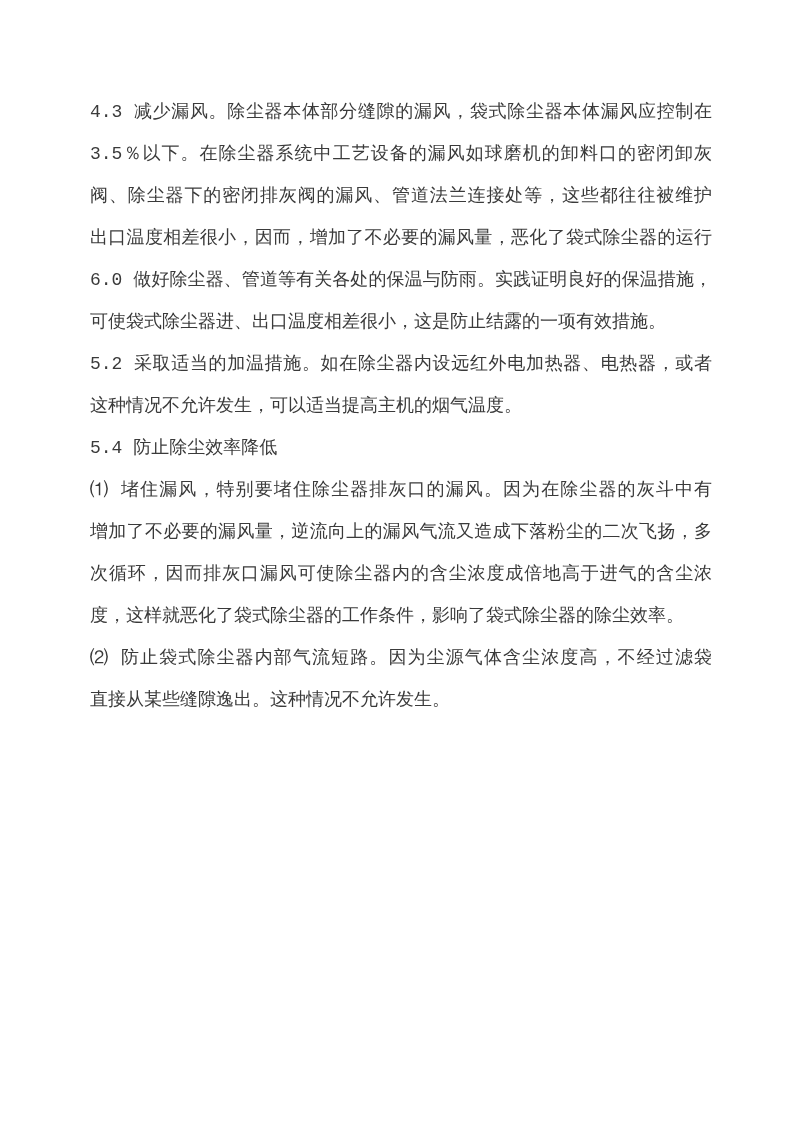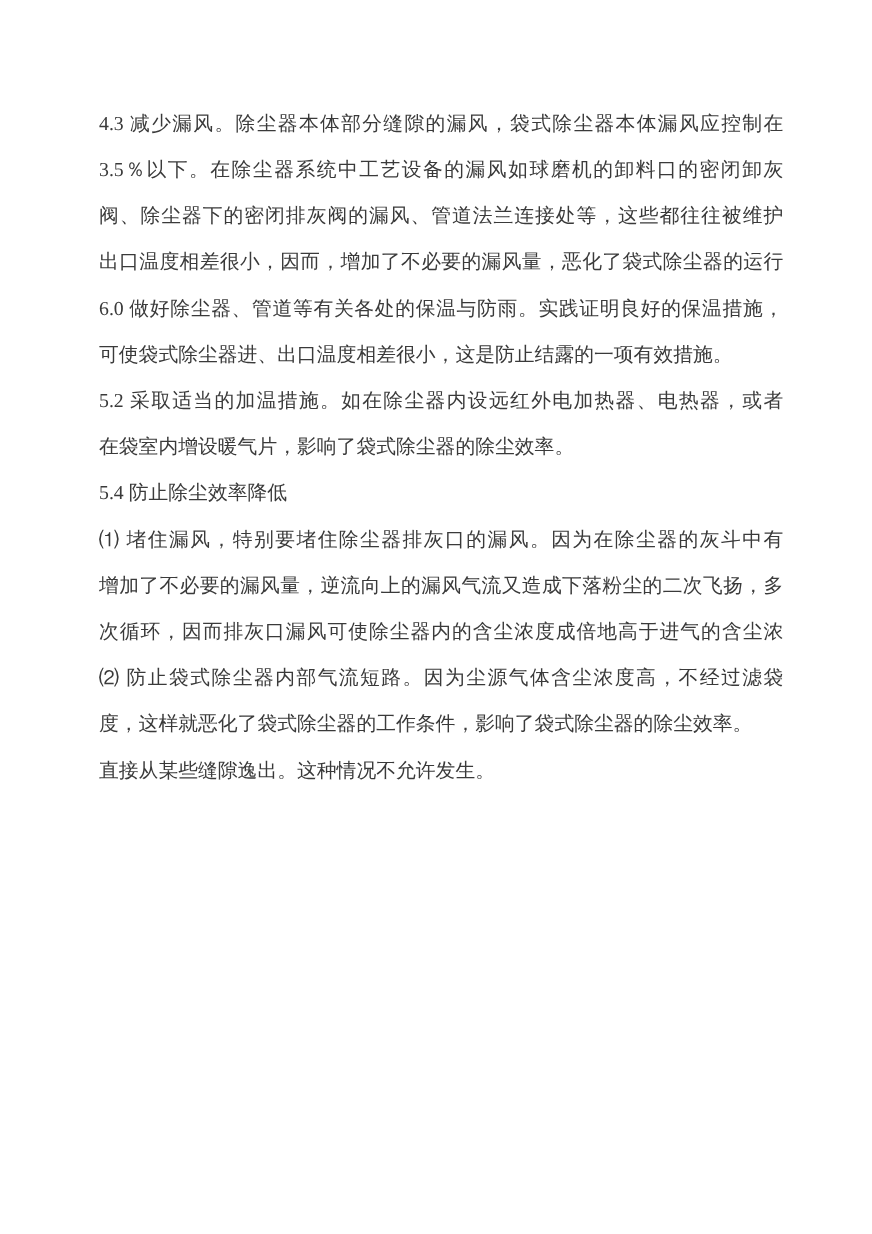--- a/index.html
+++ b/index.html
@@ -6,21 +6,21 @@
     margin: 0;
     padding: 0;
     background: #ffffff;
   }
   .page {
     position: relative;
     width: 793px;
     height: 1122px;
     background: #ffffff;
     overflow: hidden;
-    font-family: Liberation Serif, serif;
+    font-family: Liberation Mono, monospace;
   }
   .textblock {
     position: absolute;
     left: 90px;
     top: 91px;
     width: 622px;
     font-size: 18px;
     line-height: 42px;
     color: #3a3a3a;
   }
@@ -41,22 +41,22 @@
 
 <div class="page">
   <div class="textblock" style="color: rgb(58, 58, 58);">
       <div class="line j">4.3 减少漏风。除尘器本体部分缝隙的漏风，袋式除尘器本体漏风应控制在</div>
       <div class="line j">3.5％以下。在除尘器系统中工艺设备的漏风如球磨机的卸料口的密闭卸灰</div>
       <div class="line j">阀、除尘器下的密闭排灰阀的漏风、管道法兰连接处等，这些都往往被维护</div>
       <div class="line j">出口温度相差很小，因而，增加了不必要的漏风量，恶化了袋式除尘器的运行</div>
       <div class="line j">6.0 做好除尘器、管道等有关各处的保温与防雨。实践证明良好的保温措施，</div>
       <div class="line">可使袋式除尘器进、出口温度相差很小，这是防止结露的一项有效措施。</div>
       <div class="line j">5.2 采取适当的加温措施。如在除尘器内设远红外电加热器、电热器，或者</div>
-      <div class="line">在袋室内增设暖气片，影响了袋式除尘器的除尘效率。</div>
+      <div class="line">这种情况不允许发生，可以适当提高主机的烟气温度。</div>
       <div class="line">5.4 防止除尘效率降低</div>
       <div class="line j">⑴ 堵住漏风，特别要堵住除尘器排灰口的漏风。因为在除尘器的灰斗中有</div>
       <div class="line j">增加了不必要的漏风量，逆流向上的漏风气流又造成下落粉尘的二次飞扬，多</div>
       <div class="line j">次循环，因而排灰口漏风可使除尘器内的含尘浓度成倍地高于进气的含尘浓</div>
+      <div class="line">度，这样就恶化了袋式除尘器的工作条件，影响了袋式除尘器的除尘效率。</div>
       <div class="line j">⑵ 防止袋式除尘器内部气流短路。因为尘源气体含尘浓度高，不经过滤袋</div>
-      <div class="line">度，这样就恶化了袋式除尘器的工作条件，影响了袋式除尘器的除尘效率。</div>
       <div class="line">直接从某些缝隙逸出。这种情况不允许发生。</div>
     </div>
 </div>
 
 </body></html>

